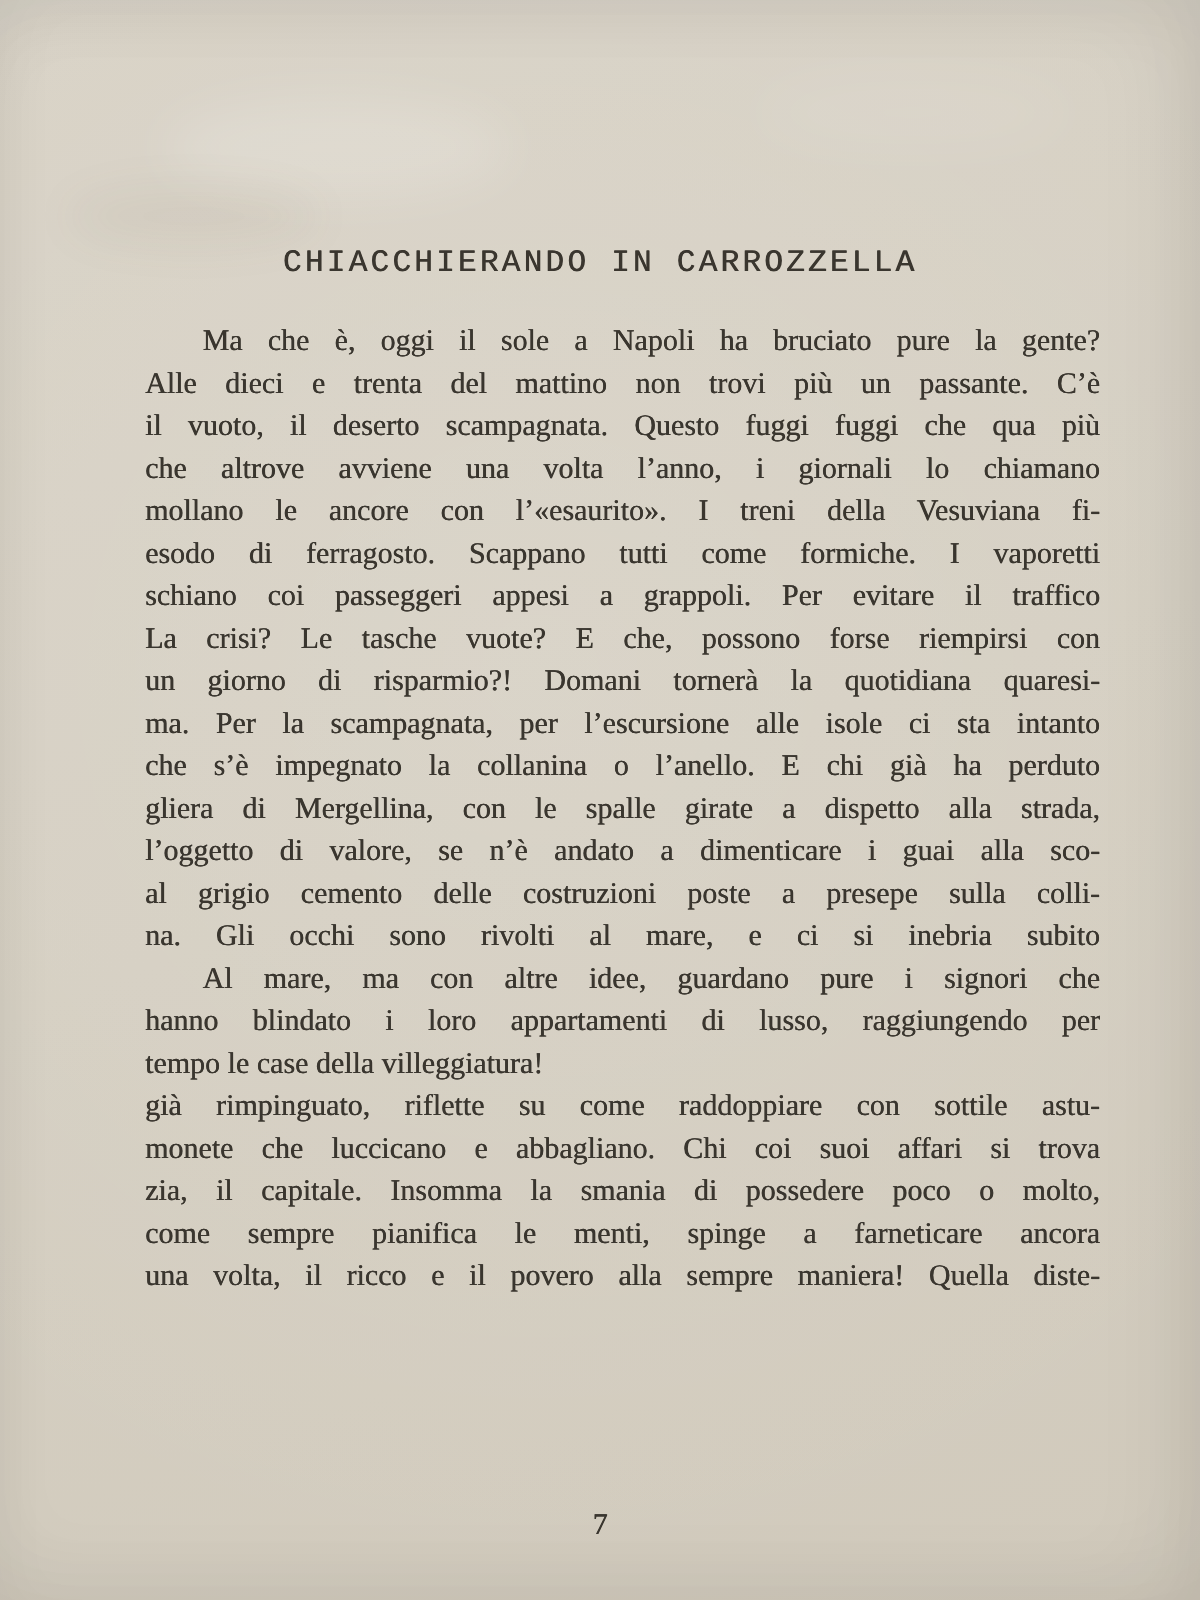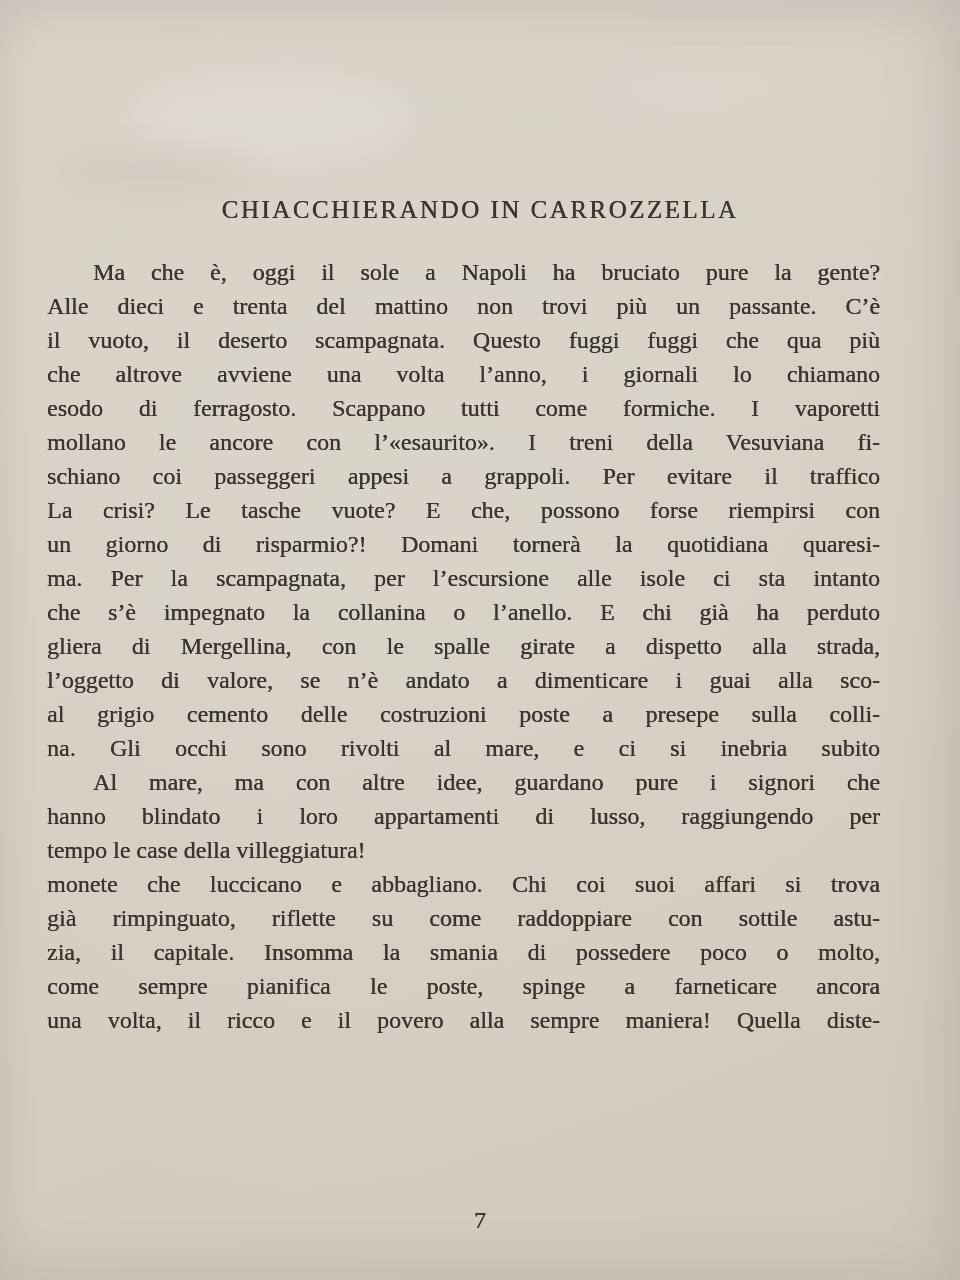--- a/index.html
+++ b/index.html
@@ -44,24 +44,25 @@
     filter: blur(22px);
   }
   .title {
     margin: 0;
     padding: 196px 0 0 0;
     text-align: center;
     font-size: 25px;
     font-weight: normal;
     letter-spacing: 2.5px;
     text-shadow: 0.45px 0 0 currentColor;
+    font-family: Liberation Mono, monospace;
   }
   .body-block {
     margin-top: 31px;
-    padding: 0 80px 0 47px;
+    padding: 0 80px 0 116px;
     font-size: 24px;
     line-height: 34px;
     text-shadow: 0.3px 0 0 currentColor;
   }
   .line {
     text-align: justify;
     text-align-last: justify;
   }
   .line.end {
     text-align-last: left;
@@ -88,36 +89,36 @@
   <div class="artifact a2"></div>
   <div class="artifact a3"></div>
 
   <h1 class="title">CHIACCHIERANDO IN CARROZZELLA</h1>
 
   <div class="body-block">
     <div class="line indent">Ma che è, oggi il sole a Napoli ha bruciato pure la gente?</div>
     <div class="line">Alle dieci e trenta del mattino non trovi più un passante. C’è</div>
     <div class="line">il vuoto, il deserto scampagnata. Questo fuggi fuggi che qua più</div>
     <div class="line">che altrove avviene una volta l’anno, i giornali lo chiamano</div>
+    <div class="line">mollano le ancore con l’«esaurito». I treni della Vesuviana fi-</div>
     <div class="line">esodo di ferragosto. Scappano tutti come formiche. I vaporetti</div>
-    <div class="line">mollano le ancore con l’«esaurito». I treni della Vesuviana fi-</div>
     <div class="line">schiano coi passeggeri appesi a grappoli. Per evitare il traffico</div>
     <div class="line">La crisi? Le tasche vuote? E che, possono forse riempirsi con</div>
     <div class="line">un giorno di risparmio?! Domani tornerà la quotidiana quaresi-</div>
     <div class="line">ma. Per la scampagnata, per l’escursione alle isole ci sta intanto</div>
     <div class="line">che s’è impegnato la collanina o l’anello. E chi già ha perduto</div>
     <div class="line">gliera di Mergellina, con le spalle girate a dispetto alla strada,</div>
     <div class="line">l’oggetto di valore, se n’è andato a dimenticare i guai alla sco-</div>
     <div class="line">al grigio cemento delle costruzioni poste a presepe sulla colli-</div>
     <div class="line">na. Gli occhi sono rivolti al mare, e ci si inebria subito</div>
     <div class="line indent">Al mare, ma con altre idee, guardano pure i signori che</div>
     <div class="line">hanno blindato i loro appartamenti di lusso, raggiungendo per</div>
     <div class="line end">tempo le case della villeggiatura!</div>
+    <div class="line">già rimpinguato, riflette su come raddoppiare con sottile astu-</div>
     <div class="line">monete che luccicano e abbagliano. Chi coi suoi affari si trova</div>
-    <div class="line">già rimpinguato, riflette su come raddoppiare con sottile astu-</div>
     <div class="line">zia, il capitale. Insomma la smania di possedere poco o molto,</div>
-    <div class="line">come sempre pianifica le poste, spinge a farneticare ancora</div>
+    <div class="line">come sempre pianifica le menti, spinge a farneticare ancora</div>
     <div class="line">una volta, il ricco e il povero alla sempre maniera! Quella diste-</div>
   </div>
 
   <div class="page-number">7</div>
 
 </div>
 
 </body></html>

